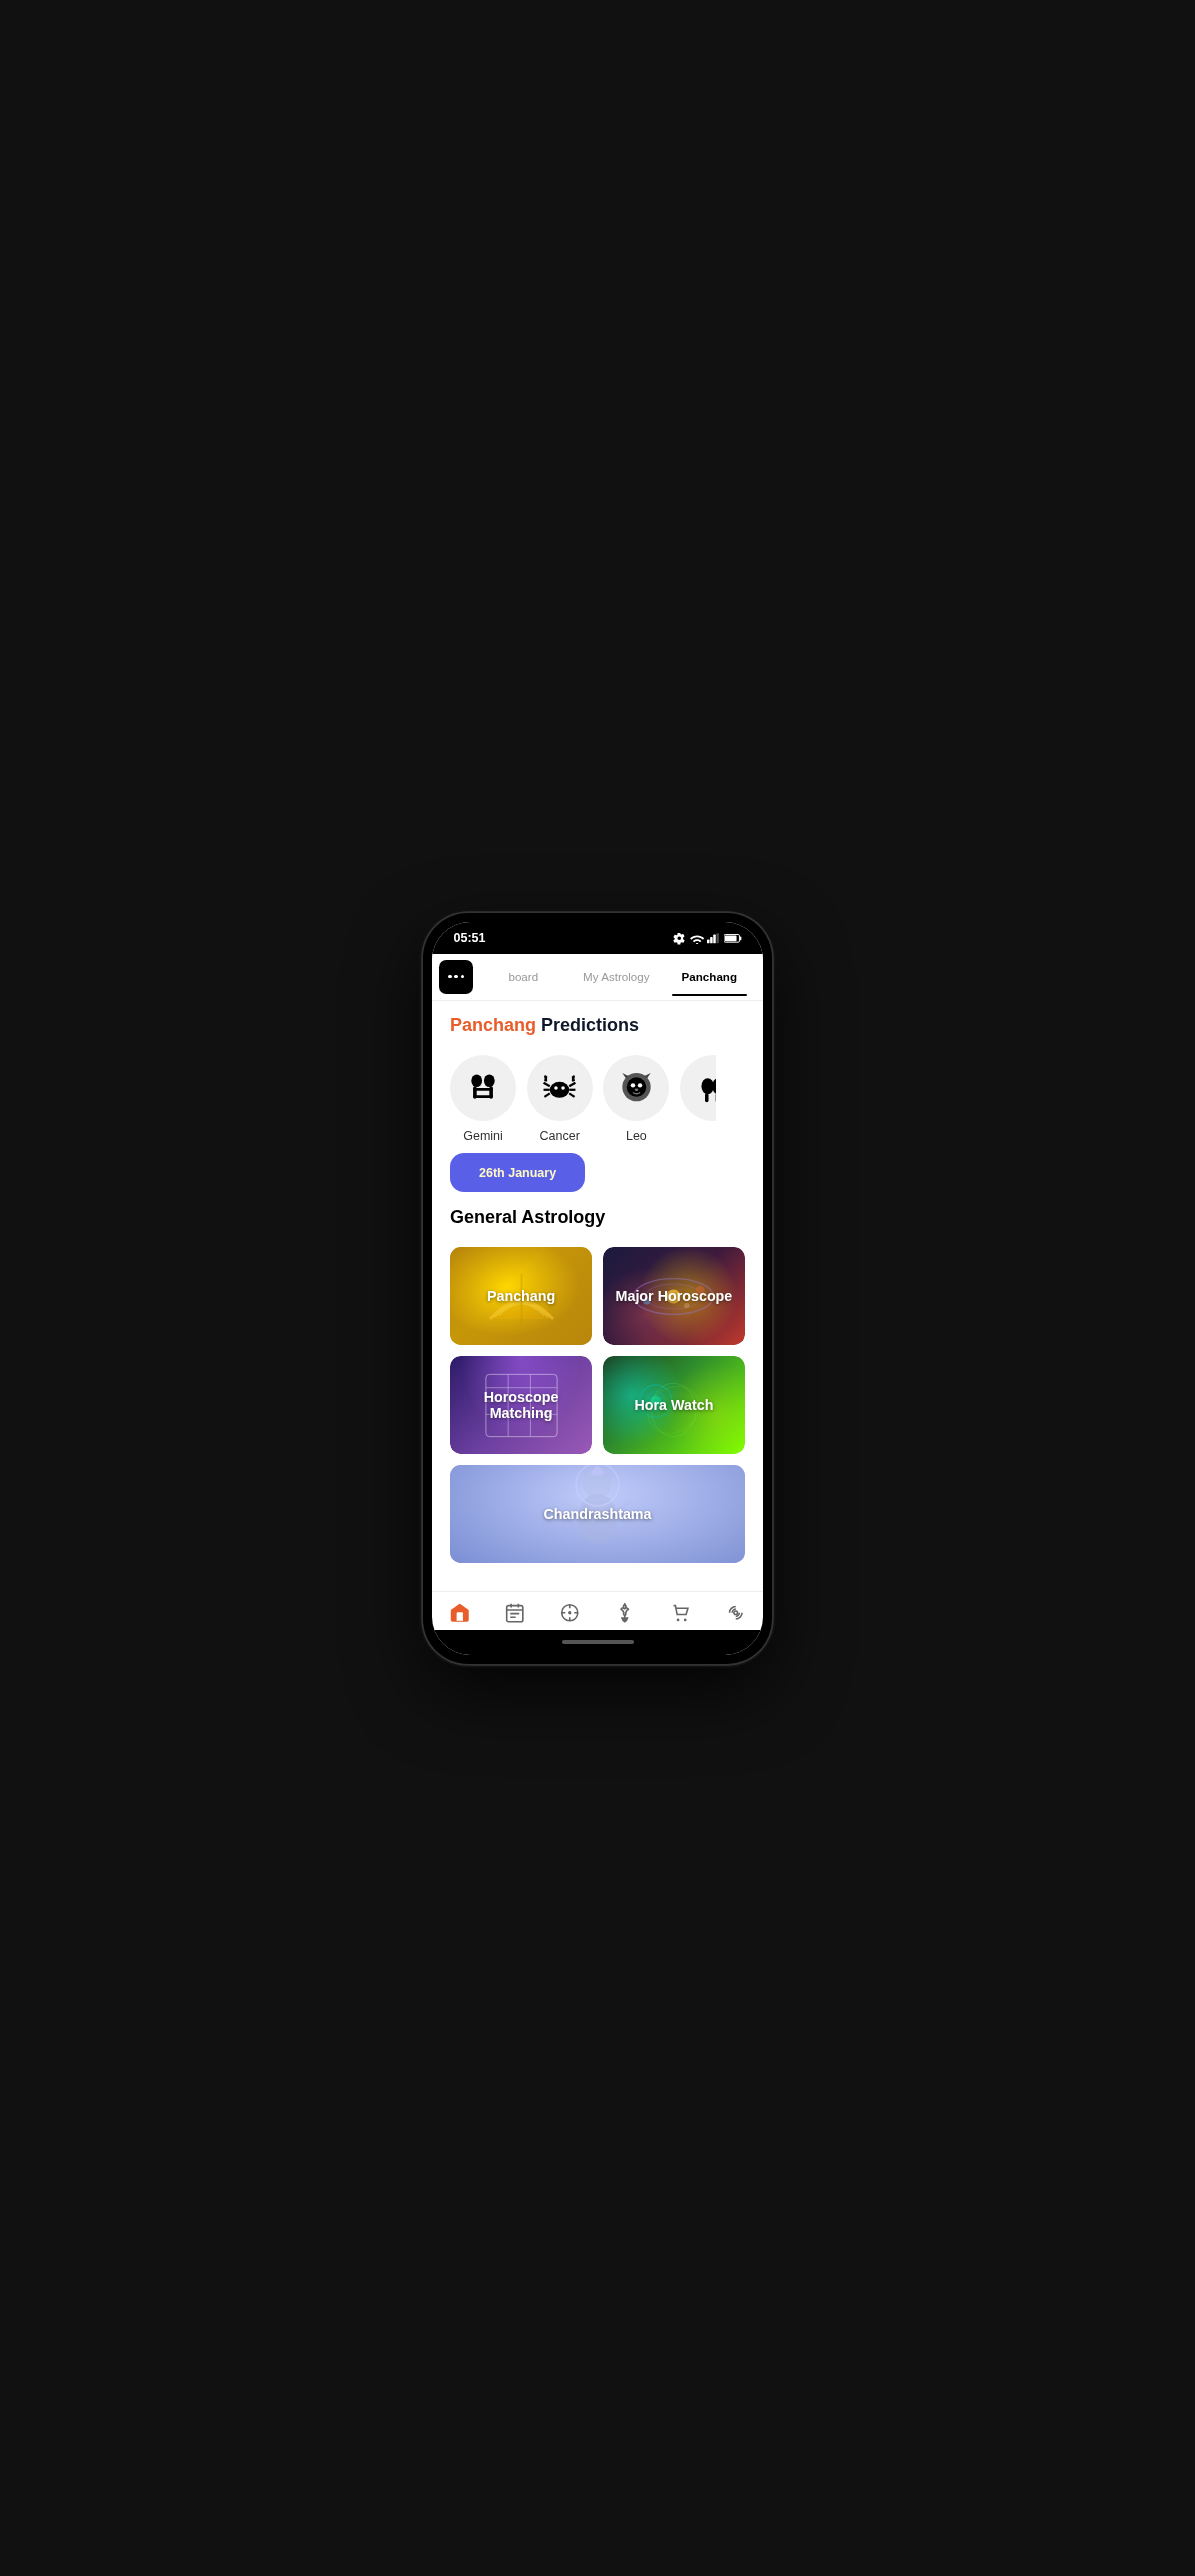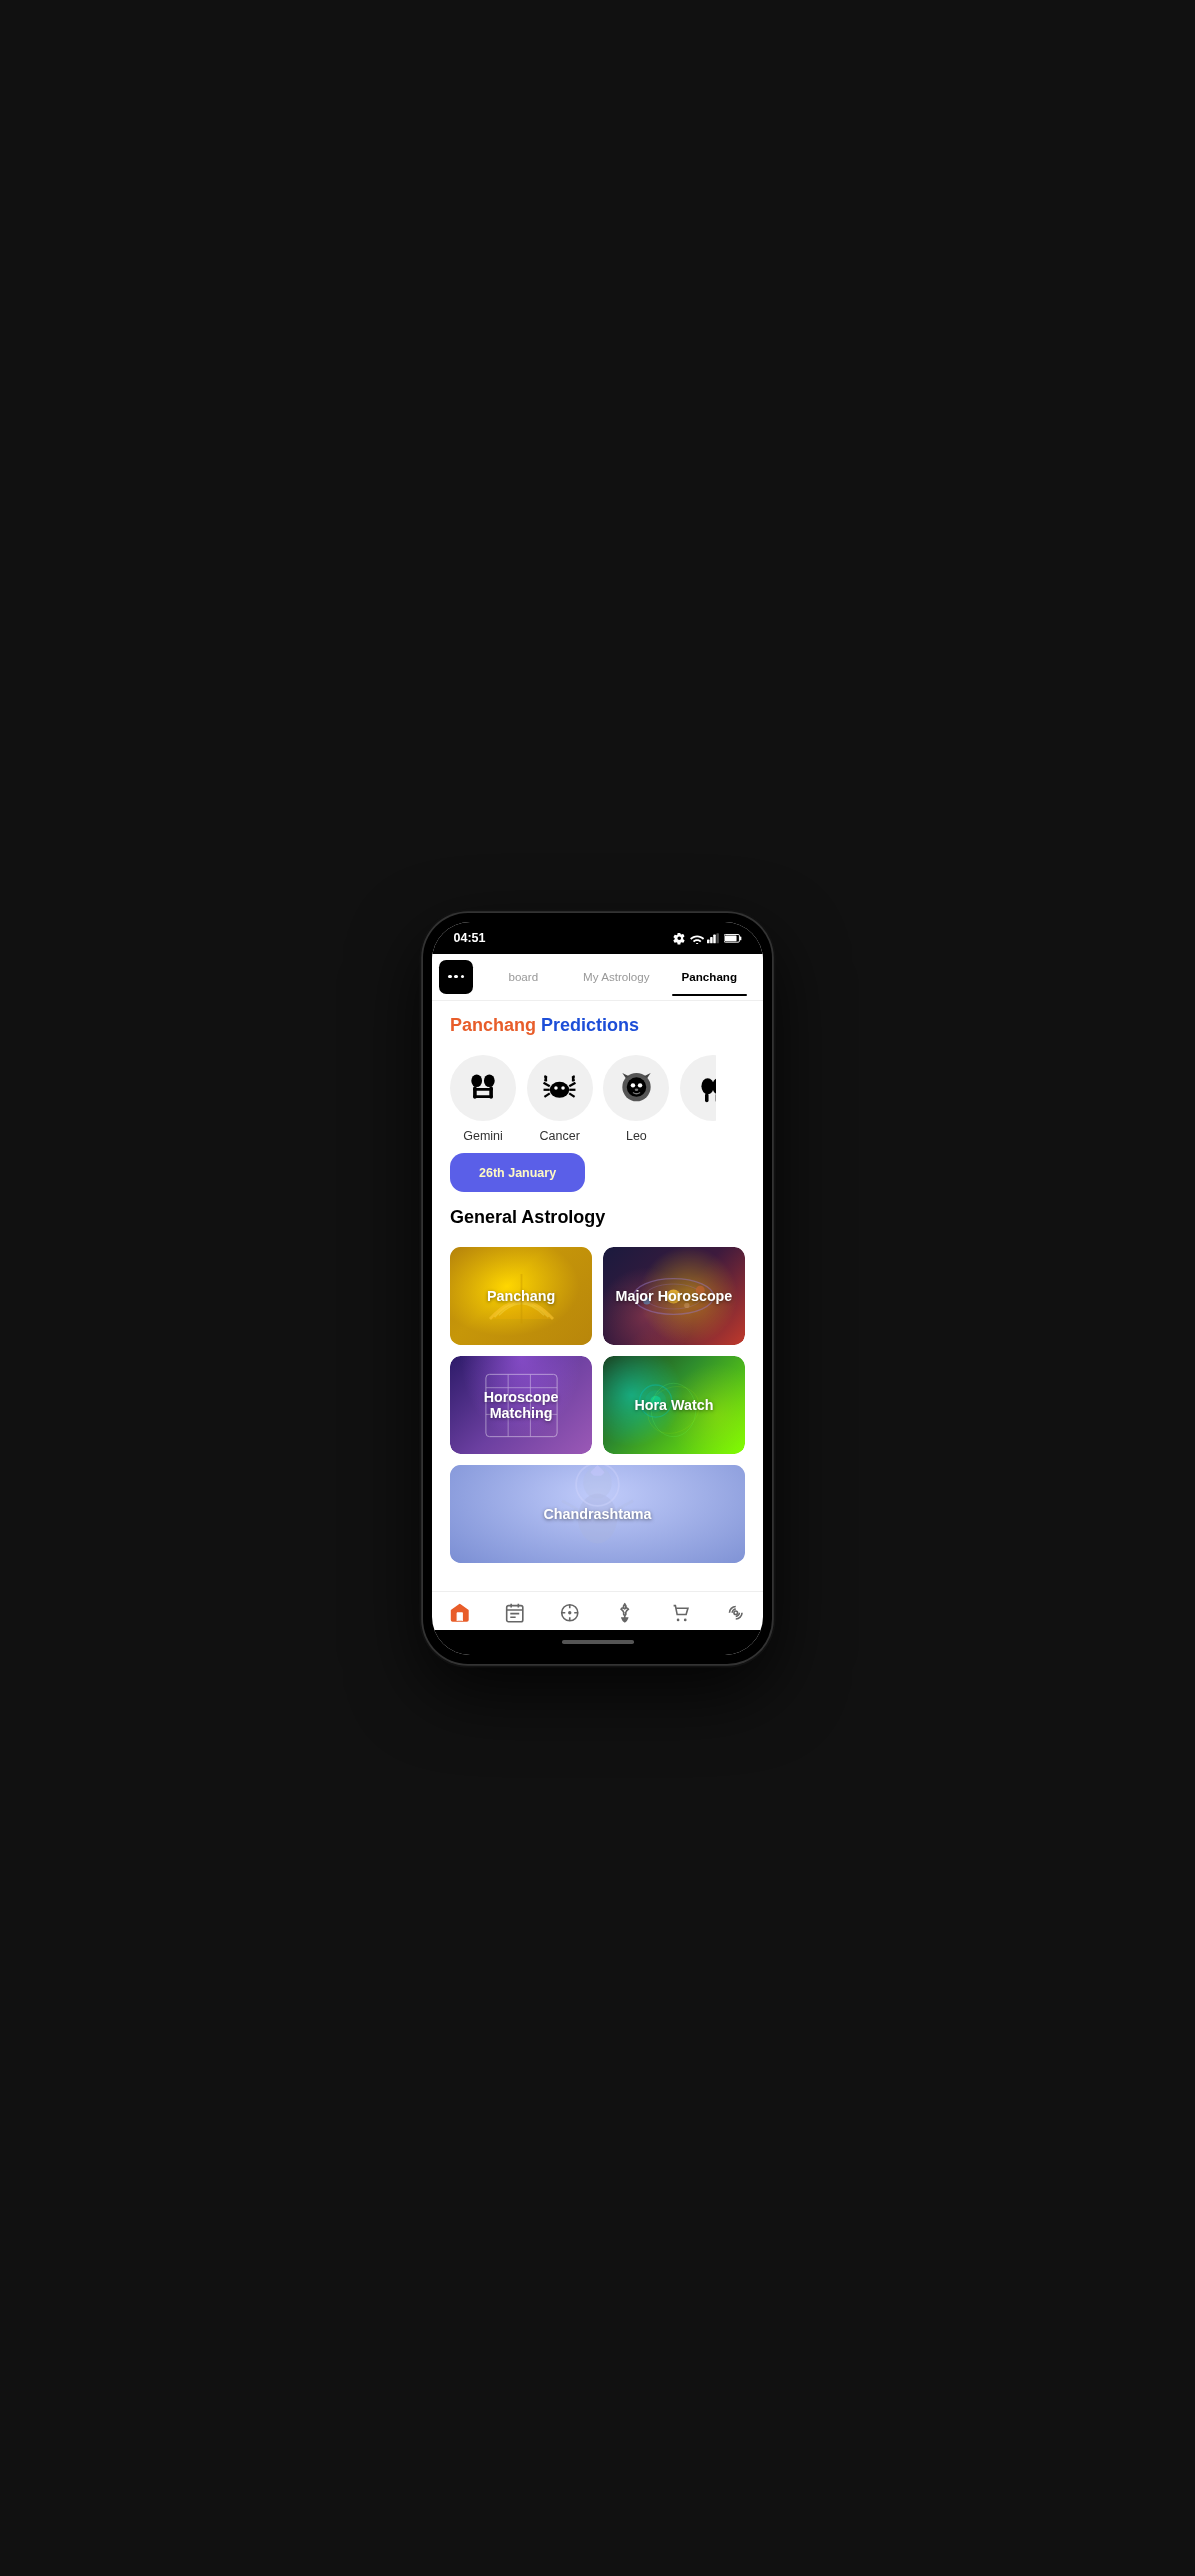--- a/index.html
+++ b/index.html
@@ -353,21 +353,21 @@
       z-index: 1;
     }
   </style>
 </head>
 <body>
 
 <div class="phone-frame">
   <div class="phone-screen">
 
     <div class="status-bar">
-      <div class="status-time">04:51</div>
+      <div class="status-time">05:51</div>
       <div style="display:flex;align-items:center;gap:3.6px;">
         <svg width="12.5" height="12.5" viewBox="0 0 24 24" fill="white">
           <path d="M12 15.5A3.5 3.5 0 018.5 12 3.5 3.5 0 0112 8.5a3.5 3.5 0 013.5 3.5 3.5 3.5 0 01-3.5 3.5m7.43-2.92c.04-.34.07-.69.07-1.08s-.03-.74-.07-1.08l2.34-1.82c.21-.16.27-.46.12-.7l-2.22-3.84c-.14-.24-.44-.32-.68-.24l-2.76 1.11c-.58-.44-1.2-.82-1.87-1.1L14.2 2.42c-.04-.26-.26-.42-.52-.42h-4.44c-.26 0-.48.16-.52.42L8.34 5.33c-.67.28-1.29.66-1.87 1.1L3.71 5.32c-.24-.08-.54 0-.68.24L.81 9.4c-.14.24-.08.54.12.7l2.34 1.82c-.04.34-.07.69-.07 1.08s.03.74.07 1.08L.93 15.9c-.21.16-.27.46-.12.7l2.22 3.84c.14.24.44.32.68.24l2.76-1.11c.58.44 1.2.82 1.87 1.1l.38 2.91c.04.26.26.42.52.42h4.44c.26 0 .48-.16.52-.42l.38-2.91c.67-.28 1.29-.66 1.87-1.1l2.76 1.11c.24.08.54 0 .68-.24l2.22-3.84c.14-.24.08-.54-.12-.7l-2.34-1.82z"></path>
         </svg>
 
         <svg width="14.3" height="10.7" viewBox="0 0 24 18" fill="white">
           <path d="M12 4C7.31 4 3.07 5.9 0 8.98L2.23 11.2C4.72 8.73 8.19 7.2 12 7.2s7.28 1.53 9.77 4L24 8.98C20.93 5.9 16.69 4 12 4zM12 10.4c-2.8 0-5.35 1.13-7.22 2.97L7 15.61C8.38 14.24 10.1 13.6 12 13.6s3.62.64 5 2.01l2.22-2.24C17.35 11.53 14.8 10.4 12 10.4zM12 16.8c-1.1 0-2 .9-2 2s.9 2 2 2 2-.9 2-2-.9-2-2-2z"></path>
         </svg>
 
         <svg width="12.5" height="10.7" viewBox="0 0 20 16" fill="white">
@@ -402,21 +402,21 @@
       <div class="tab-item active">
         <span>Panchang</span>
       </div>
     </div>
 
     <div class="content">
 
       
       <div class="section">
         <div class="section-title">
-          <span>Panchang</span><span style="color:#1d4ed8;"> Predictions</span>
+          <span>Panchang</span><span style="color:#0f172a;"> Predictions</span>
         </div>
       </div>
 
       
       <div class="zodiac-row">
         <div class="zodiac-item">
           <div class="zodiac-circle">
 
             <svg width="36" height="36" viewBox="0 0 40 40" fill="black">
               <ellipse cx="13" cy="12" rx="6" ry="7"></ellipse>

